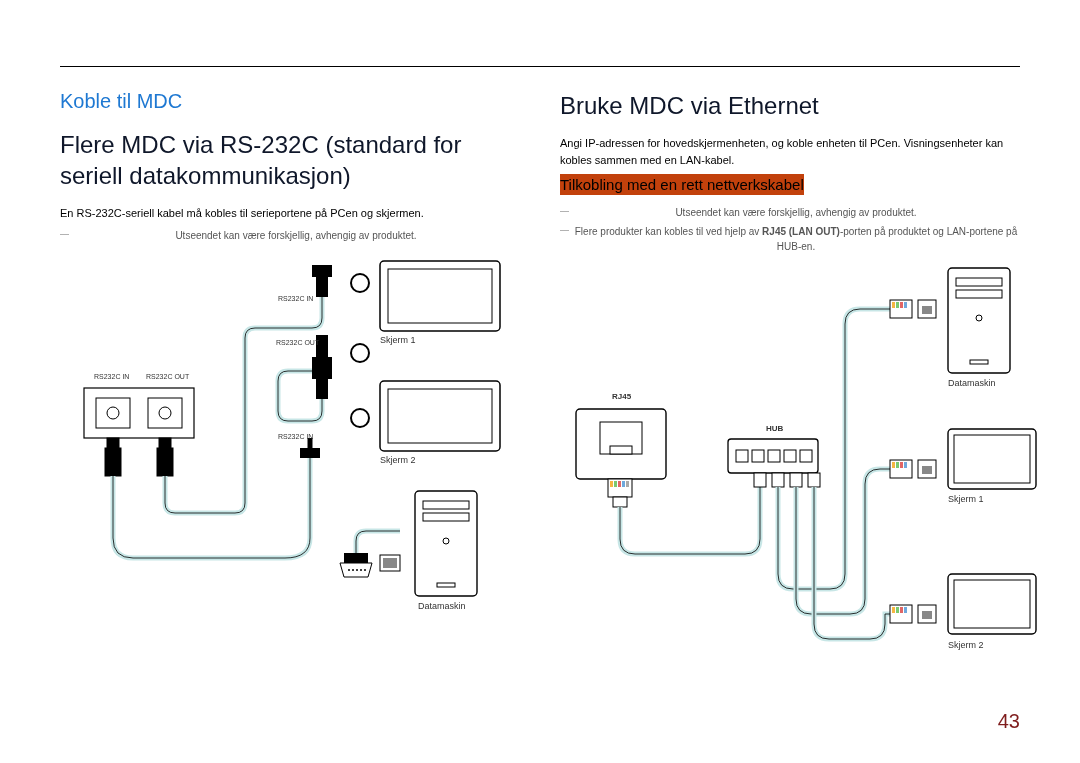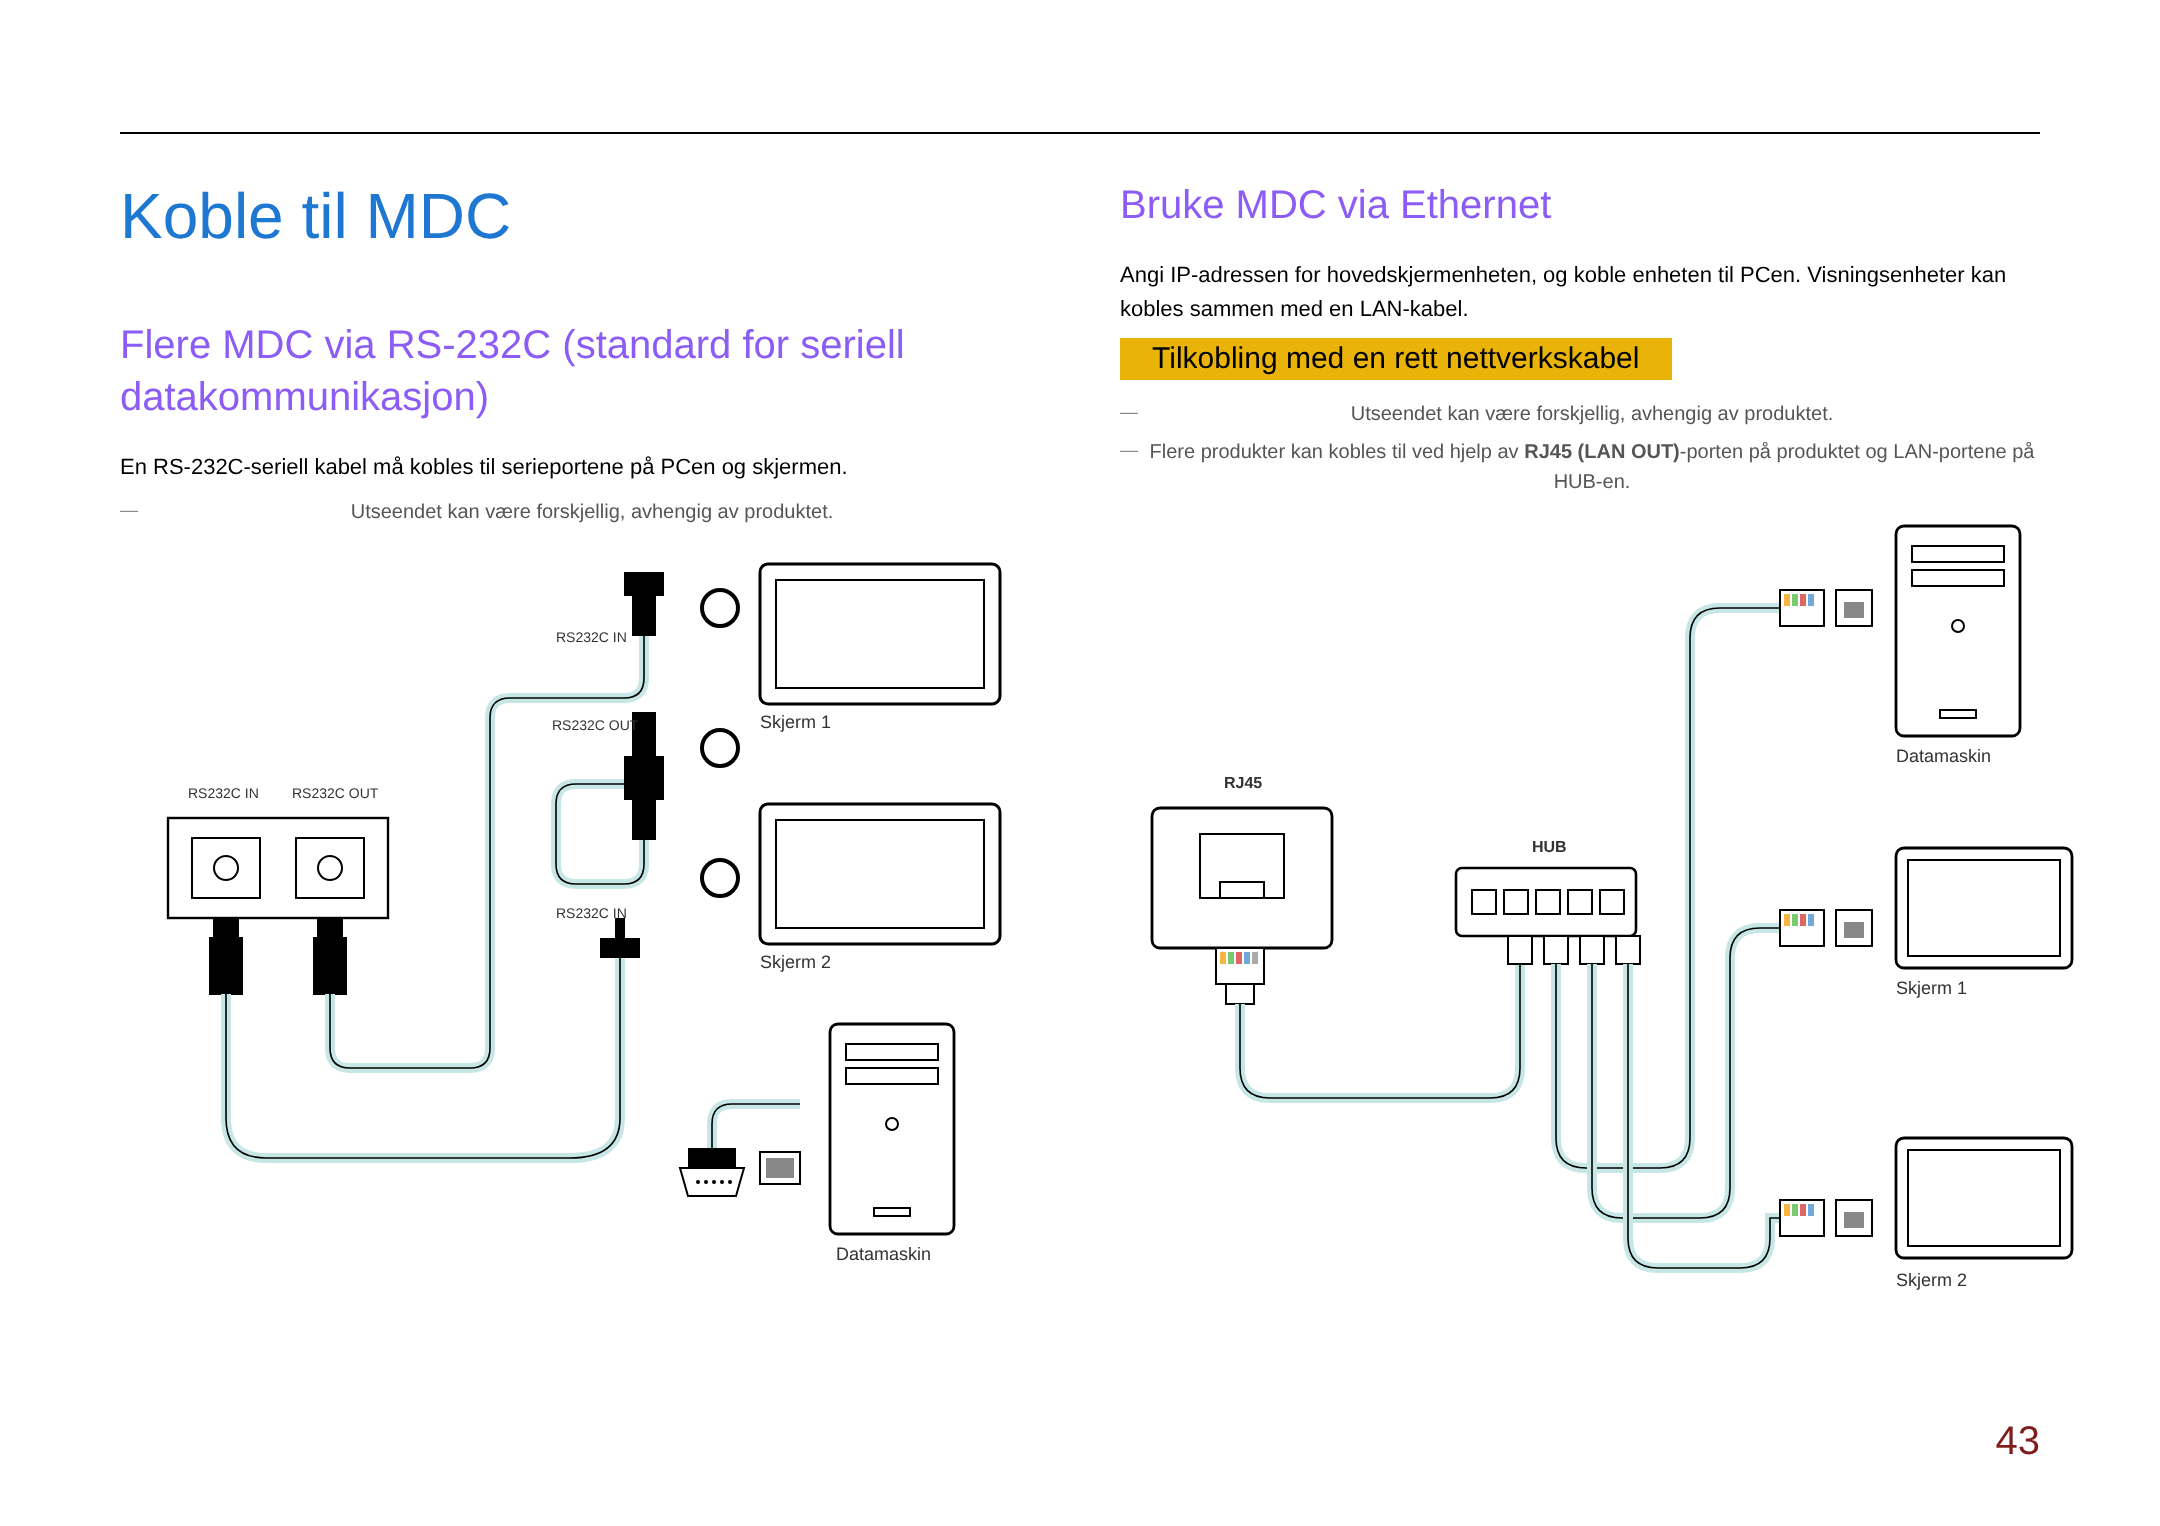--- a/index.html
+++ b/index.html
@@ -17,38 +17,38 @@
     top: 66px; left: 60px; right: 60px;
     border-top: 1px solid #000;
   }
   .columns {
     display: flex;
     gap: 40px;
     margin-top: 30px;
   }
   .col { flex: 1; }
   h1 {
-    font-size: 32px;
+    font-size: 20px;
     font-weight: 400;
     color: #1e78d2;
-    margin-bottom: 33px;
+    margin-bottom: 16px;
   }
   h2 {
-    font-size: 20px;
+    font-size: 24px;
     font-weight: 400;
-    color: #8b5cf6;
+    color: #0f172a;
     margin-bottom: 14px;
     line-height: 1.3;
   }
   h3.highlight {
     display: inline-block;
     font-size: 15px;
     font-weight: 400;
-    background: #eab308;
-    padding: 2px 16px;
+    background: #c2410c;
+    padding: 2px 0;
     margin-bottom: 10px;
   }
   .body-text {
     font-size: 11px;
     line-height: 1.5;
     margin-bottom: 6px;
   }
   .note {
     font-size: 10px;
     color: #555;

